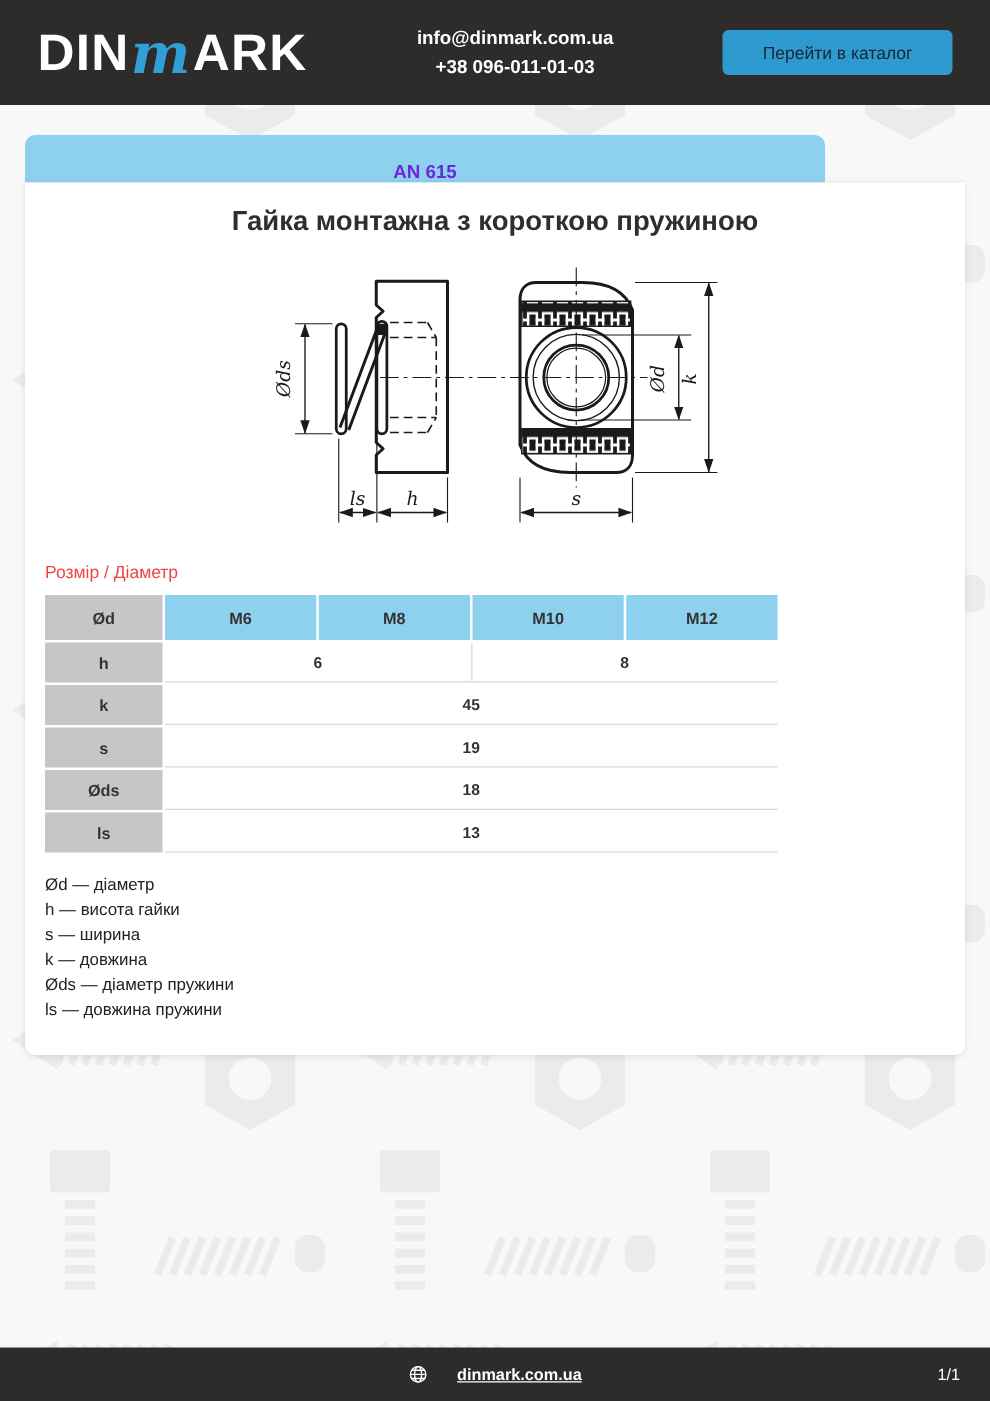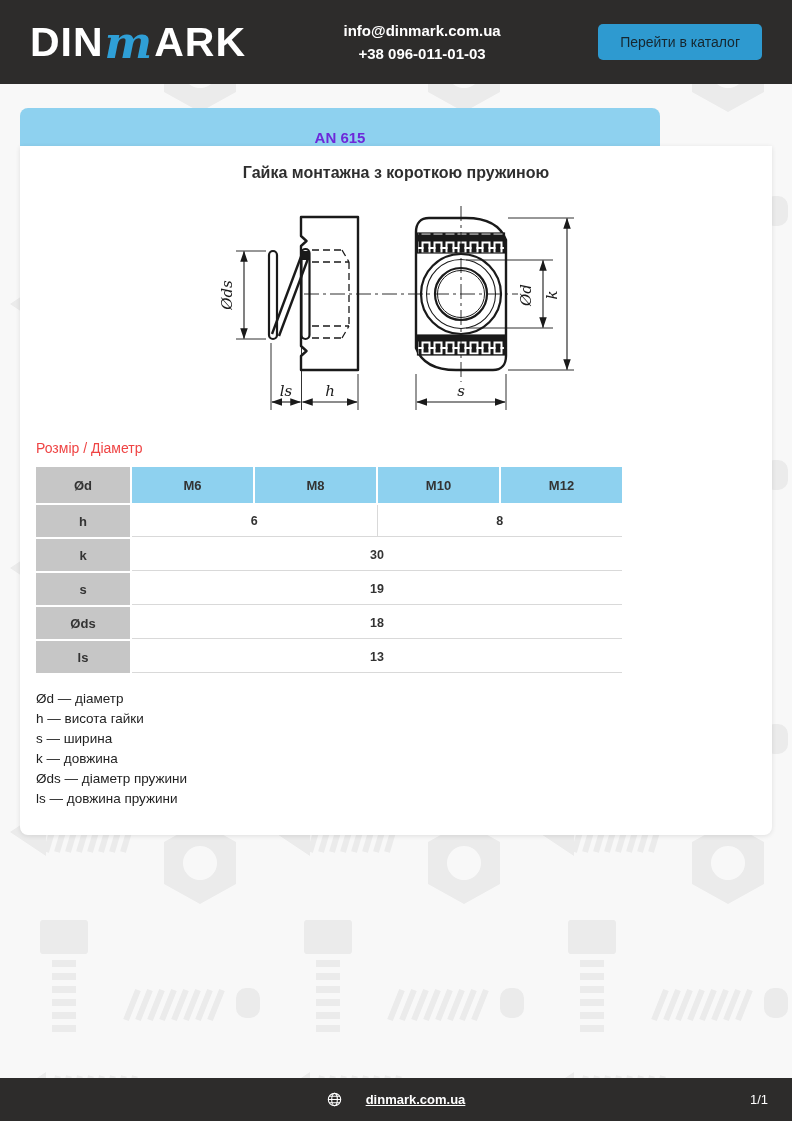--- a/index.html
+++ b/index.html
@@ -18,36 +18,36 @@
     padding:0 30px;
   }
   .logo { font-size:41px; font-weight:800; color:#fff; letter-spacing:1px; line-height:88px; white-space:nowrap; }
   .logo-m {
     color:#2f9fd6; font-family:"DejaVu Serif",serif; font-style:italic; font-weight:700;
     font-size:45px; margin:0 1px; vertical-align:-2px;
   }
   .contact { text-align:center; color:#fff; font-size:15px; font-weight:700; line-height:23px; }
   .catalog-btn {
     background:#2e9ad0; color:#16272f; border:none; border-radius:5px;
-    font-family:inherit; font-size:14px; font-weight:500; padding:10px 22px; cursor:pointer;
+    font-family:inherit; font-size:14px; font-weight:500; padding:10px 32px; cursor:pointer;
   }
 
   
   .banner {
     position:absolute; top:108px; left:20px; width:640px; height:38px; z-index:1;
     background:#8ed1ef; border-radius:8px 8px 0 0;
     display:flex; align-items:flex-end; justify-content:center;
     font-size:15px; font-weight:700; color:#6d28d9;
   }
   .card {
     position:absolute; top:146px; left:20px; width:752px; z-index:1;
     background:#fff; border-radius:0 0 8px 8px; box-shadow:0 1px 5px rgba(0,0,0,.10);
     padding:18px 16px 26px 16px;
   }
-  .product-title { text-align:center; font-size:16px; font-weight:700; color:#2e2e2e; }
+  .product-title { text-align:center; font-size:22px; font-weight:700; color:#2e2e2e; }
 
   
   .drawing-wrap { text-align:center; margin:16px 0 8px 0; }
   .dim-label { font-family:"DejaVu Serif",serif; font-style:italic; font-size:15px; fill:#1a1a1a; }
 
   
   .size-caption { font-size:14px; font-weight:500; color:#ef4444; margin:10px 0 11px 0; }
   .spec-table { width:586px; }
   .t-row { display:flex; height:32px; margin-bottom:2px; font-size:13px; font-weight:700; color:#333; }
   .t-row.head { height:36px; }
@@ -247,21 +247,21 @@
         <div class="t-label">h</div>
         <div class="t-data">
           <div class="t-cell divided">6</div>
           <div class="t-cell">8</div>
         </div>
       </div>
 
       <div class="t-row">
         <div class="t-label">k</div>
         <div class="t-data">
-          <div class="t-cell">30</div>
+          <div class="t-cell">45</div>
         </div>
       </div>
 
       <div class="t-row">
         <div class="t-label">s</div>
         <div class="t-data">
           <div class="t-cell">19</div>
         </div>
       </div>
 

